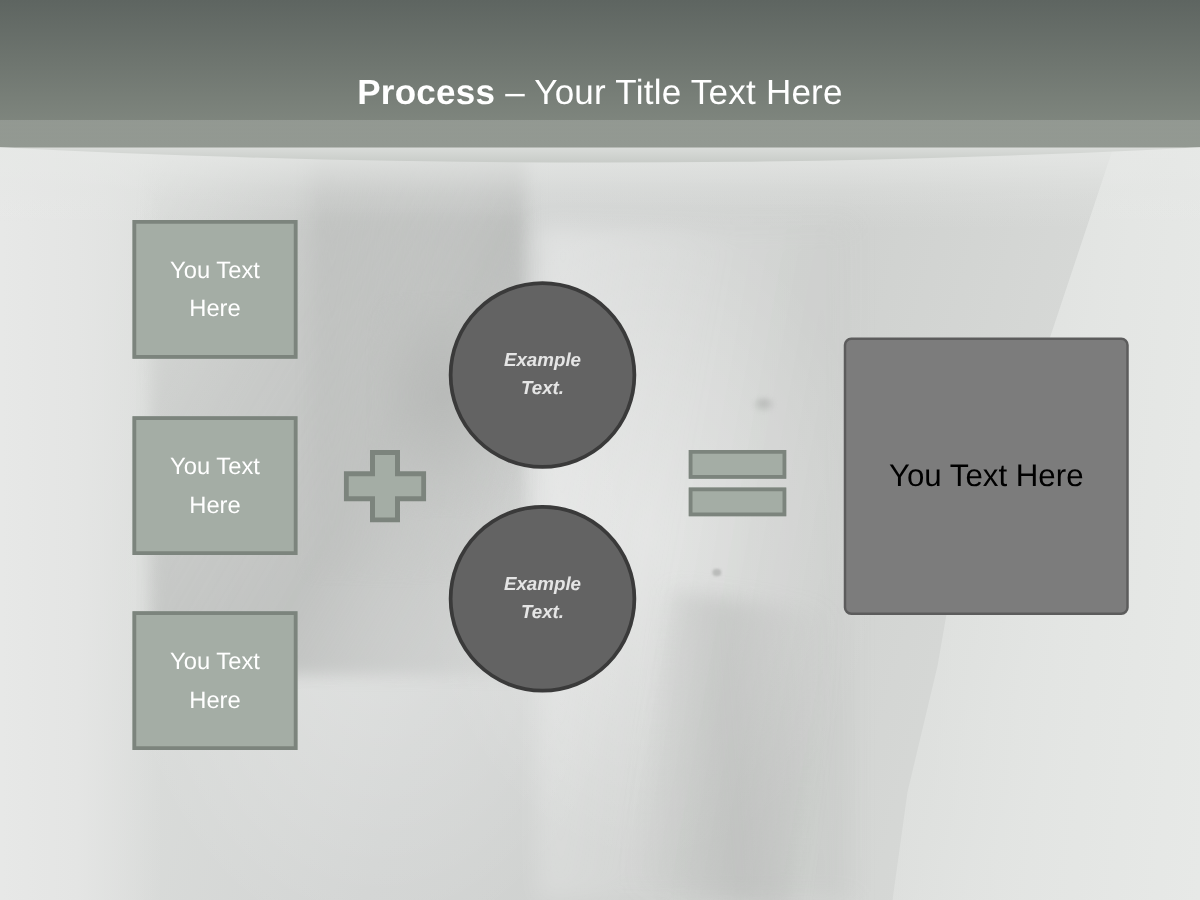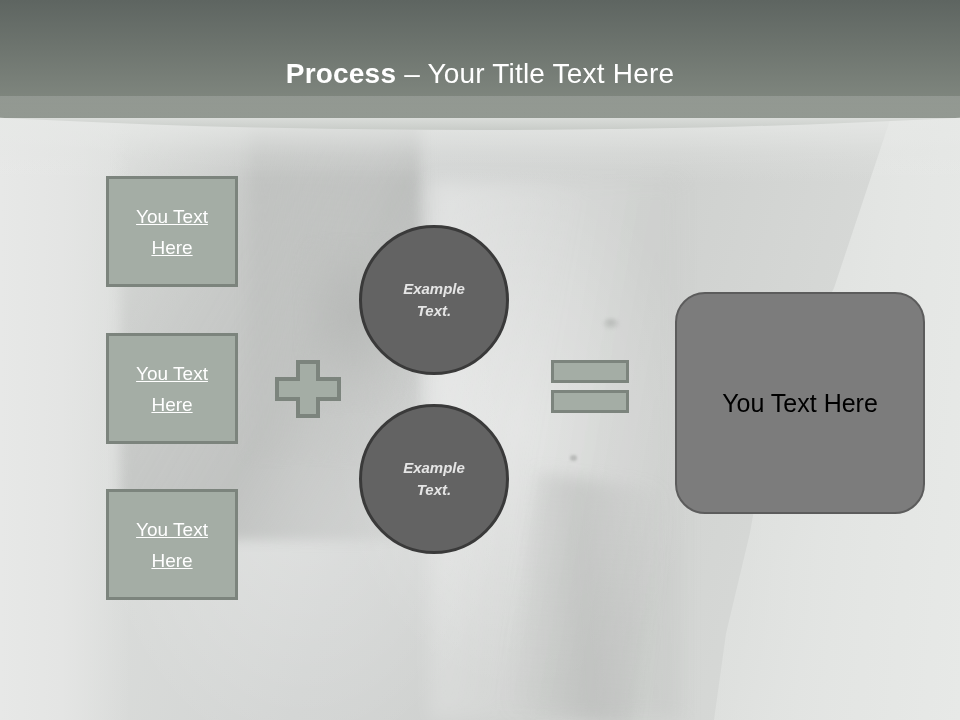--- a/index.html
+++ b/index.html
@@ -145,21 +145,20 @@
     background: #a4ada5;
     border: 3px solid #7c847d;
     box-sizing: border-box;
     display: flex;
     align-items: center;
     justify-content: center;
     text-align: center;
     color: #ffffff;
     font-size: 19px;
     line-height: 31px;
-    text-decoration: underline;
   }
   .sage-box-1 { left: 106px; top: 176px; }
   .sage-box-2 { left: 106px; top: 333px; }
   .sage-box-3 { left: 106px; top: 489px; }
 
   
   .plus-sign {
     position: absolute;
     left: 275px; top: 360px;
     width: 66px; height: 58px;
@@ -202,25 +201,25 @@
     background: #a4ada5;
     border: 3px solid #7c847d;
     box-sizing: border-box;
   }
   .eq-bar-top { top: 0px; }
   .eq-bar-bottom { top: 30px; }
 
   
   .result-box {
     position: absolute;
-    left: 675px; top: 292px;
-    width: 250px; height: 222px;
+    left: 675px; top: 270px;
+    width: 228px; height: 222px;
     background: #7c7c7c;
     border: 2px solid #5c5c5c;
-    border-radius: 30px;
+    border-radius: 6px;
     box-sizing: border-box;
     display: flex;
     align-items: center;
     justify-content: center;
     text-align: center;
     color: #000000;
     font-size: 25px;
     line-height: 34px;
   }
 </style>

